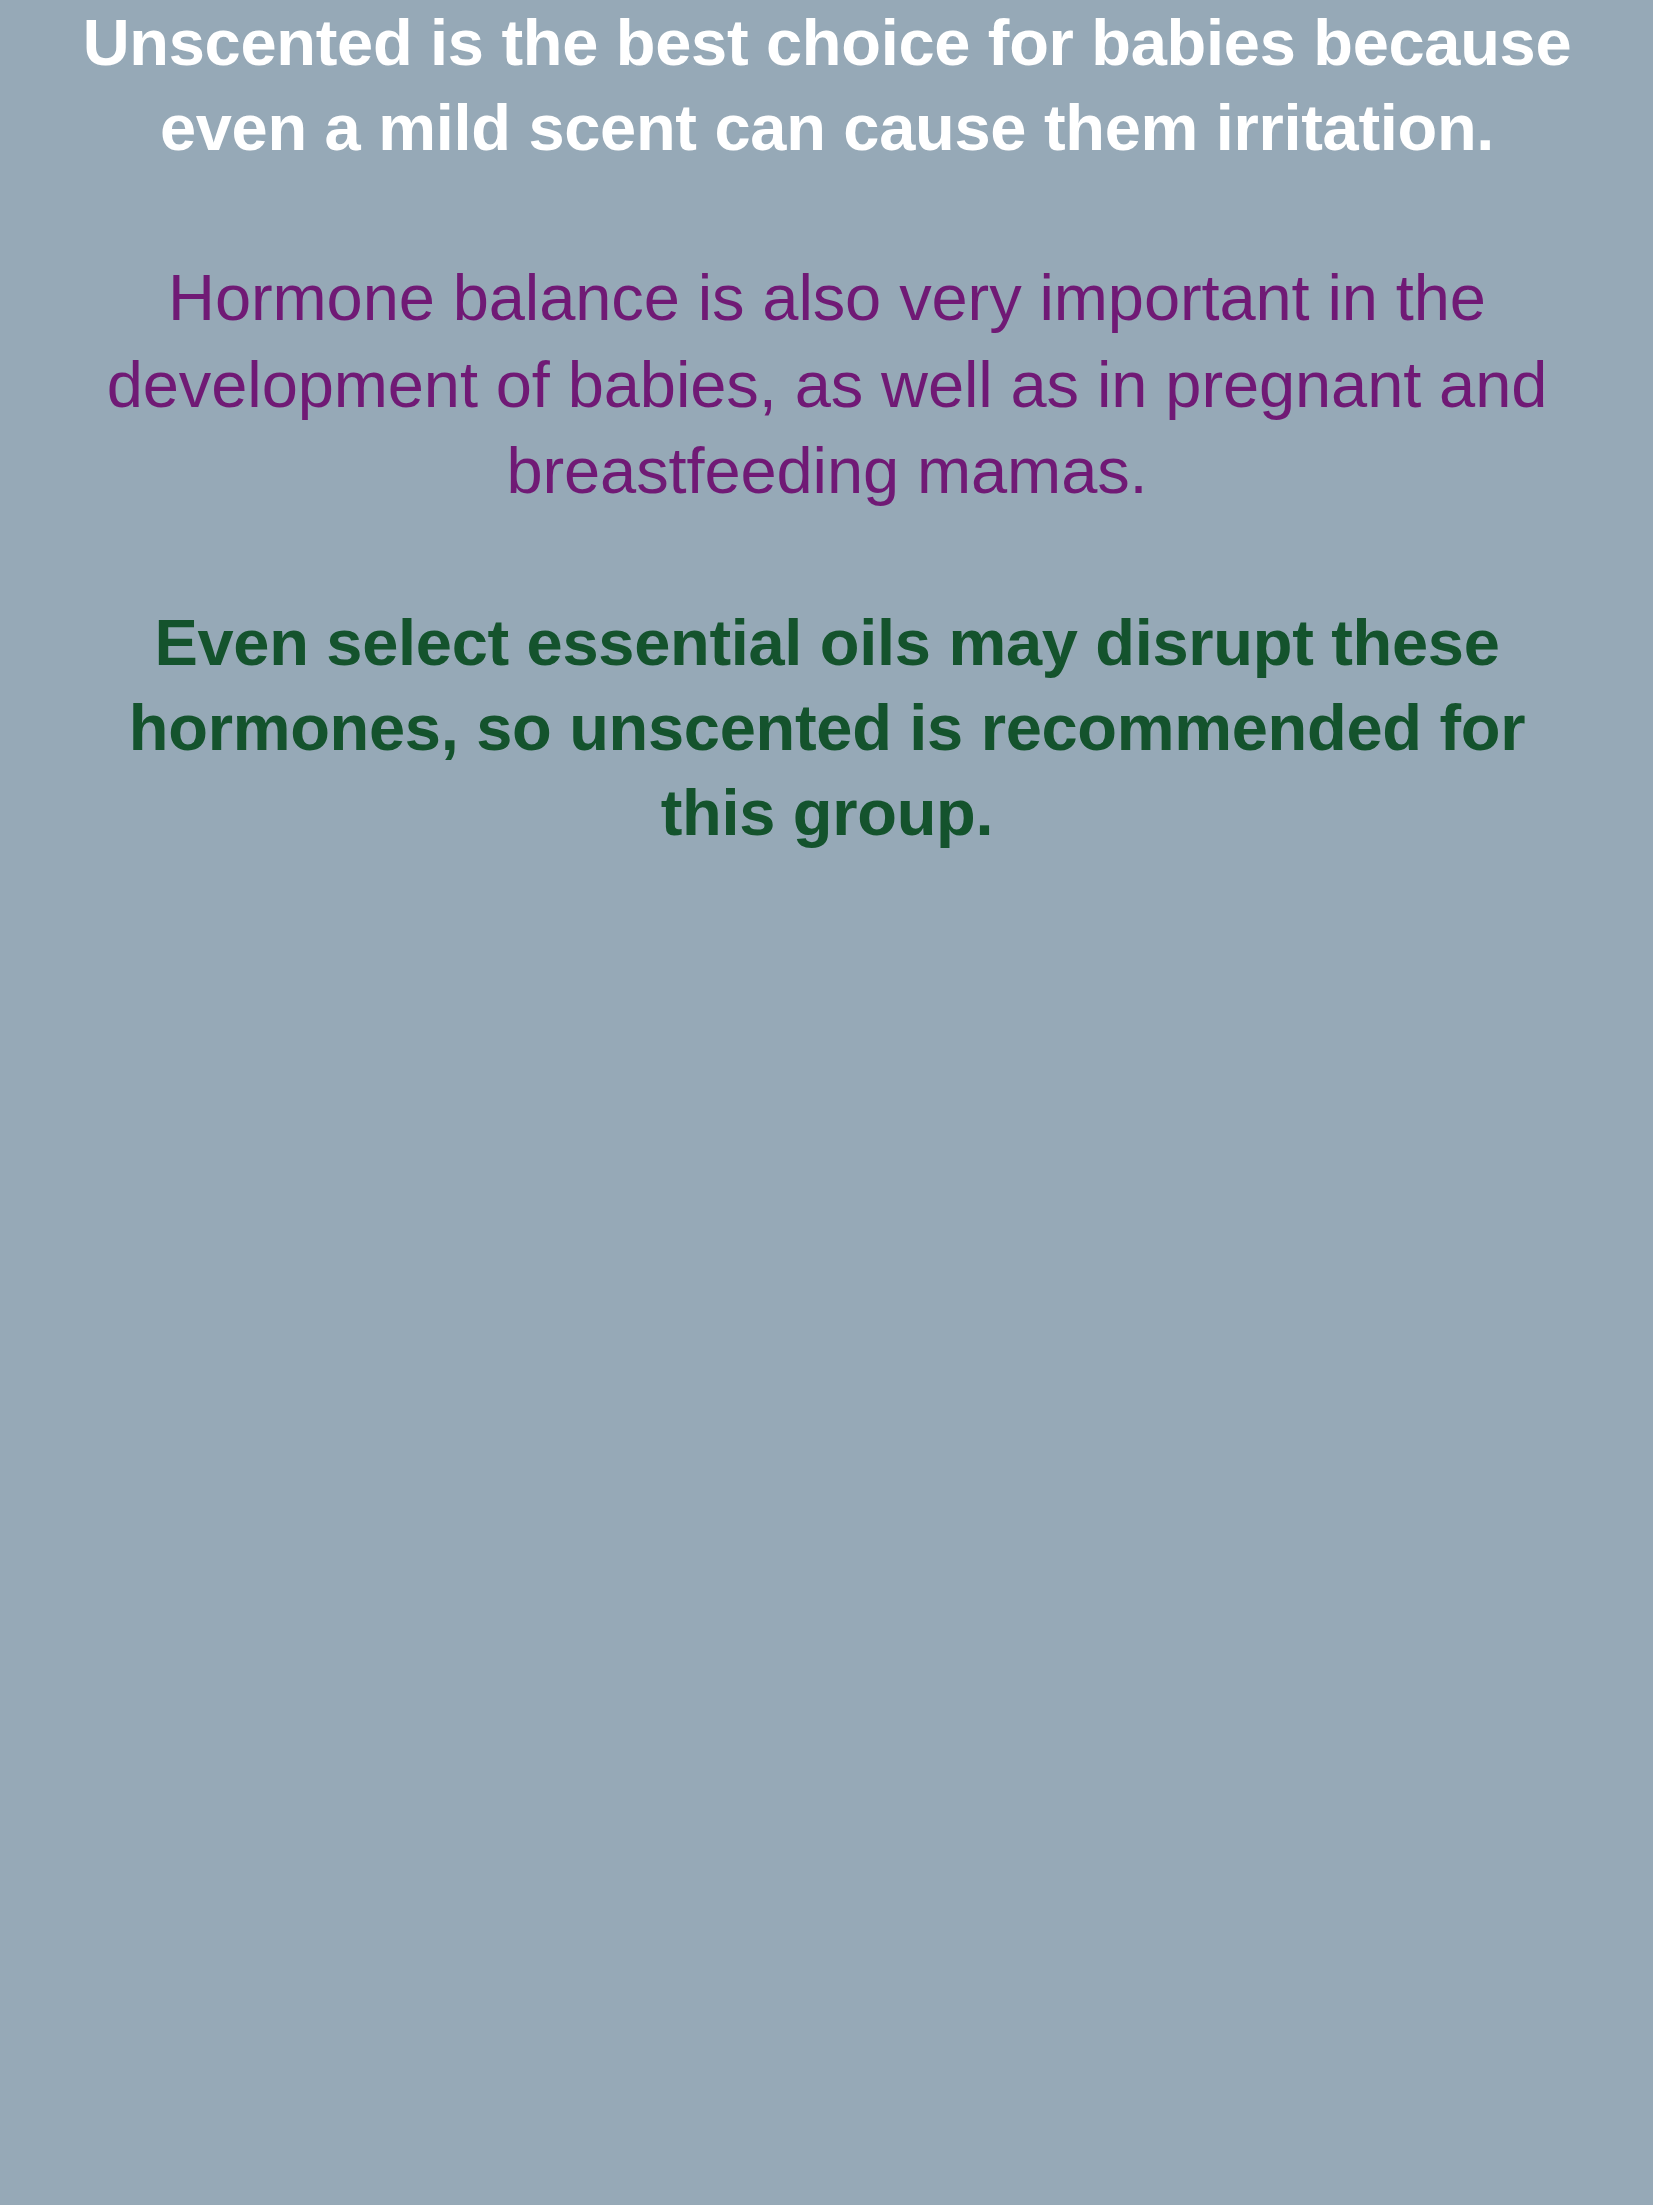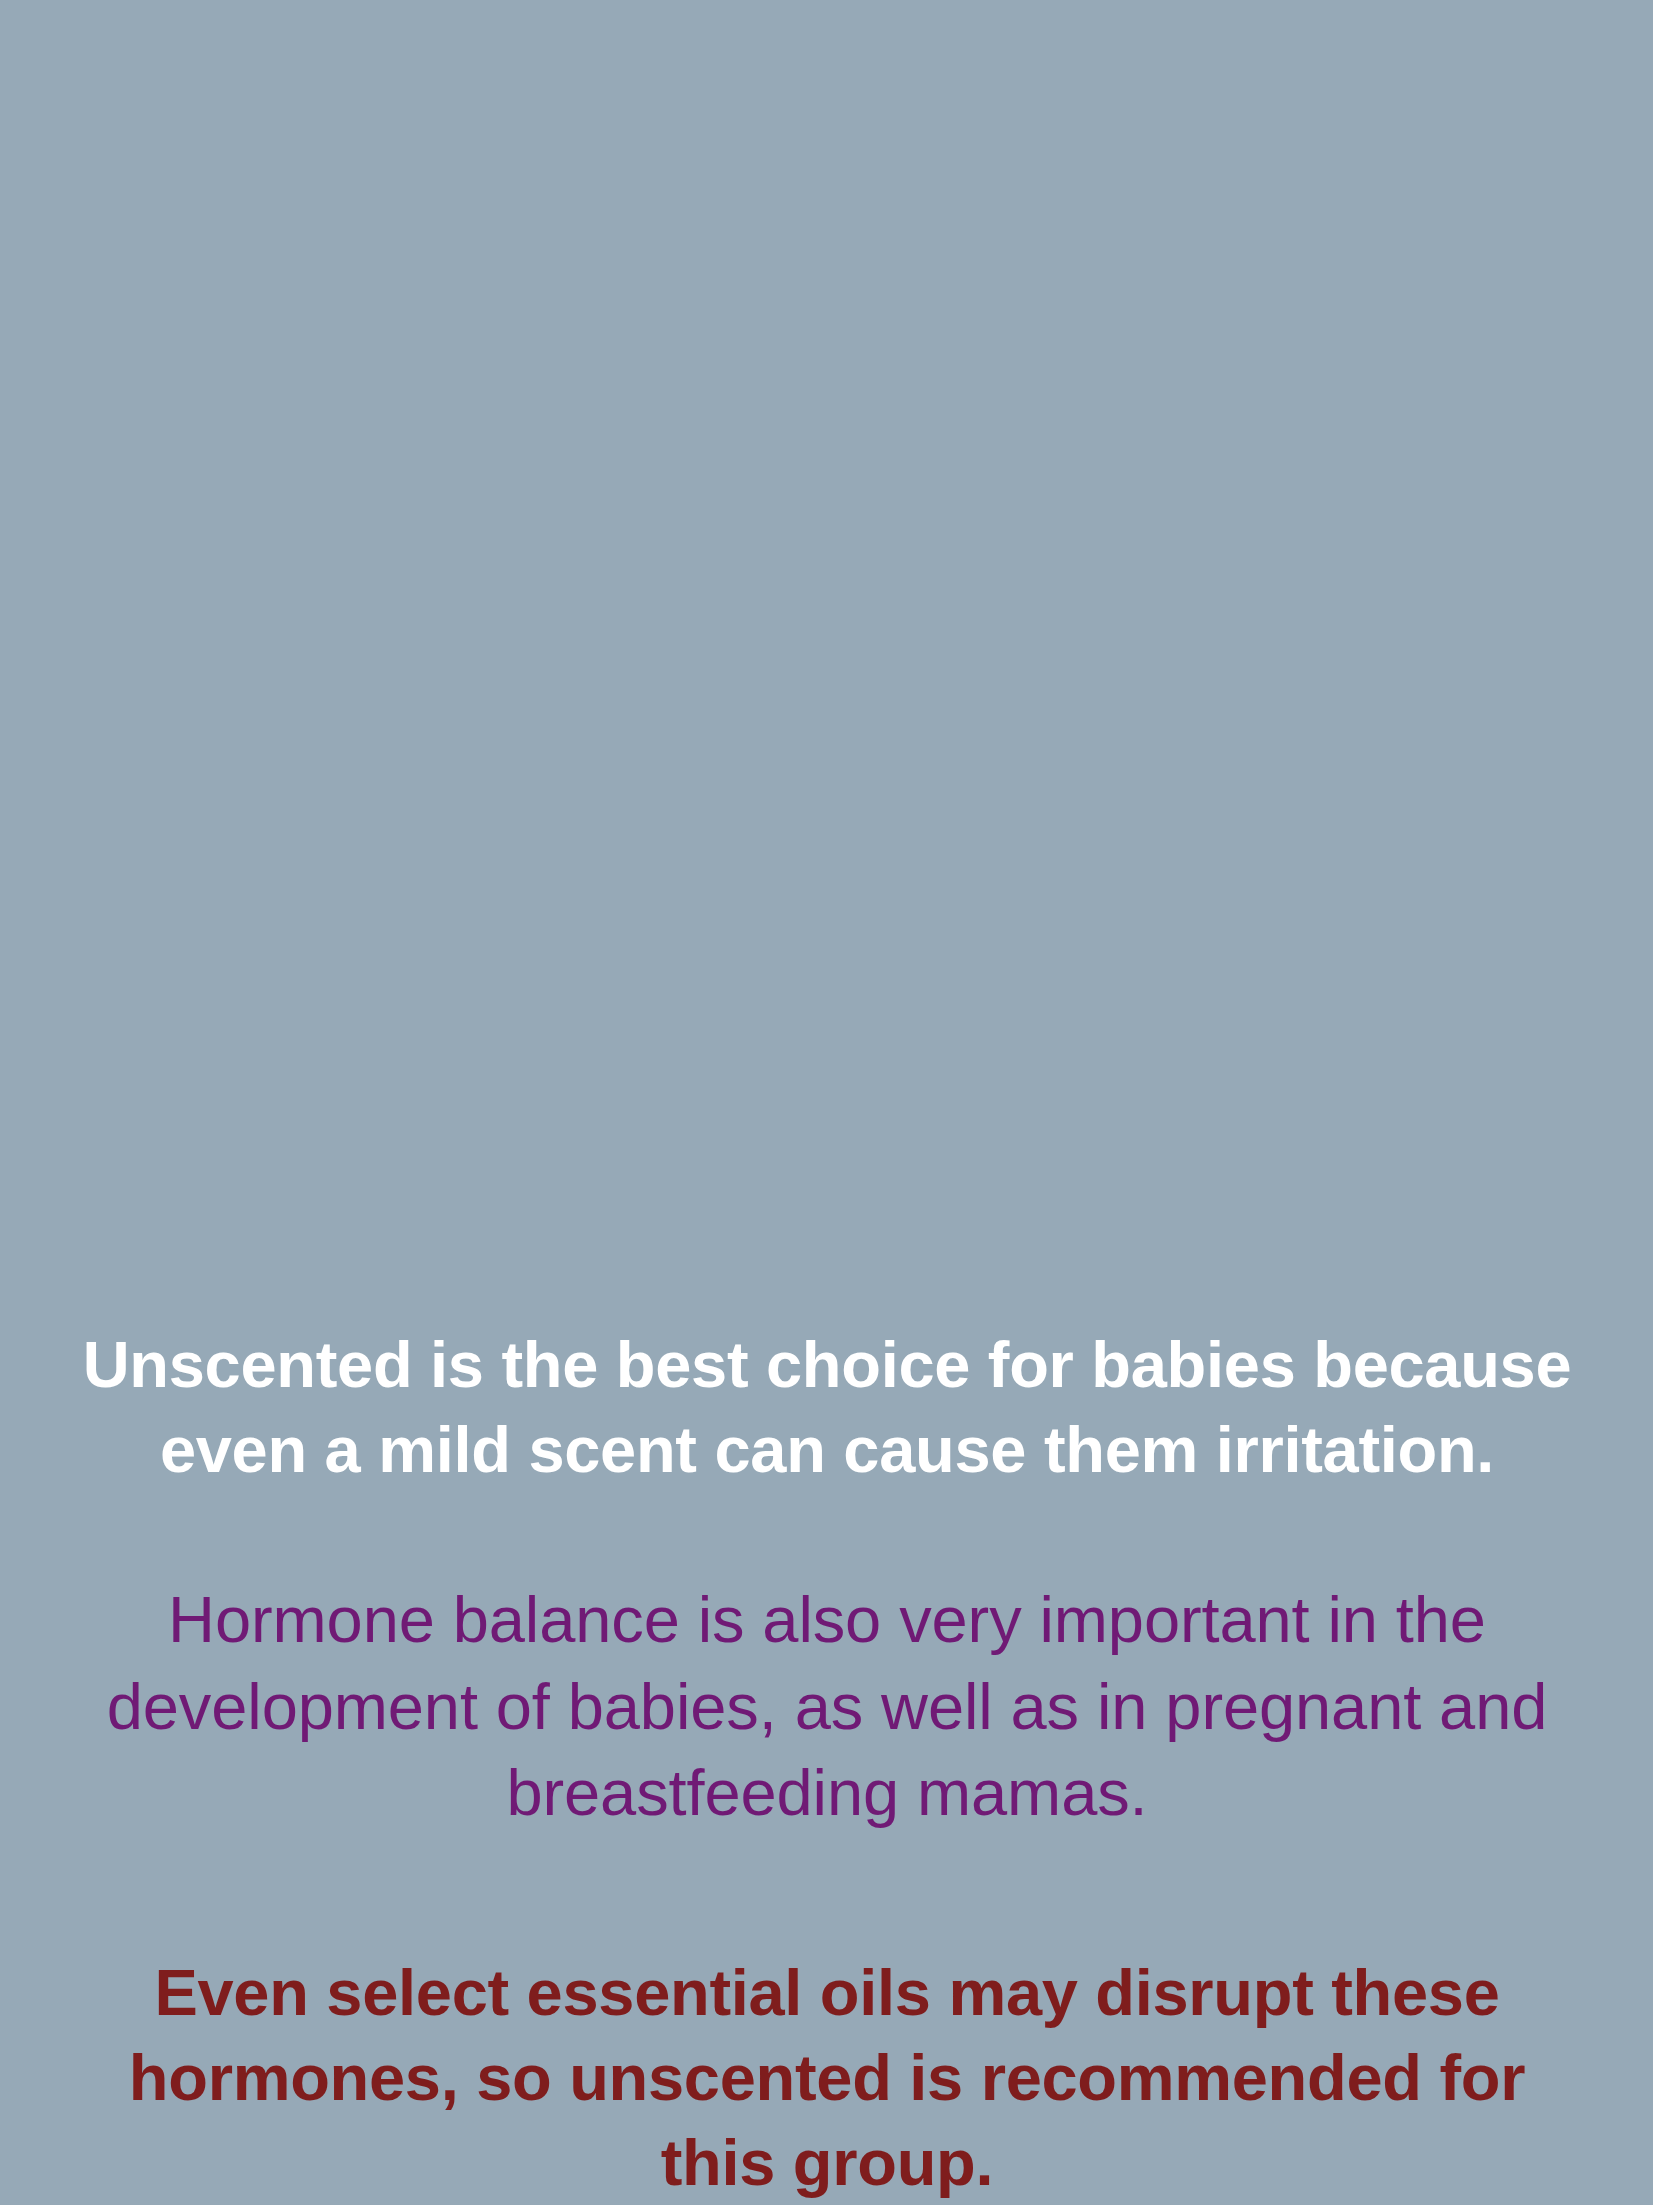--- a/index.html
+++ b/index.html
@@ -17,21 +17,21 @@
   }
 
   .slide {
     position: relative;
     width: 1654px;
     height: 2205px;
     background: #96A9B7;
     display: flex;
     flex-direction: column;
     align-items: center;
-    justify-content: flex-end;
+    justify-content: flex-start;
     box-sizing: border-box;
   }
 
   .text-block {
     width: 1522px;
     display: flex;
     flex-direction: column;
     align-items: center;
     text-align: center;
     color: #FFFFFF;
@@ -75,18 +75,18 @@
   <div class="text-block">
 
     <p class="paragraph bold" style="color: rgb(255, 255, 255);">Unscented is the best choice for babies because even a mild scent can cause them irritation.</p>
 
     <div class="paragraph-gap"></div>
 
     <p class="paragraph regular" style="color: #701a75;">Hormone balance is also very important in the development of babies, as well as in pregnant and breastfeeding mamas.</p>
 
     <div class="paragraph-gap"></div>
 
-    <p class="paragraph bold" style="color: #7f1d1d; margin-top: 28px;">Even select essential oils may disrupt these hormones, so unscented is recommended for this group.</p>
+    <p class="paragraph bold" style="color: #14532d;">Even select essential oils may disrupt these hormones, so unscented is recommended for this group.</p>
 
   </div>
 
 </div>
 
 
 </body></html>

